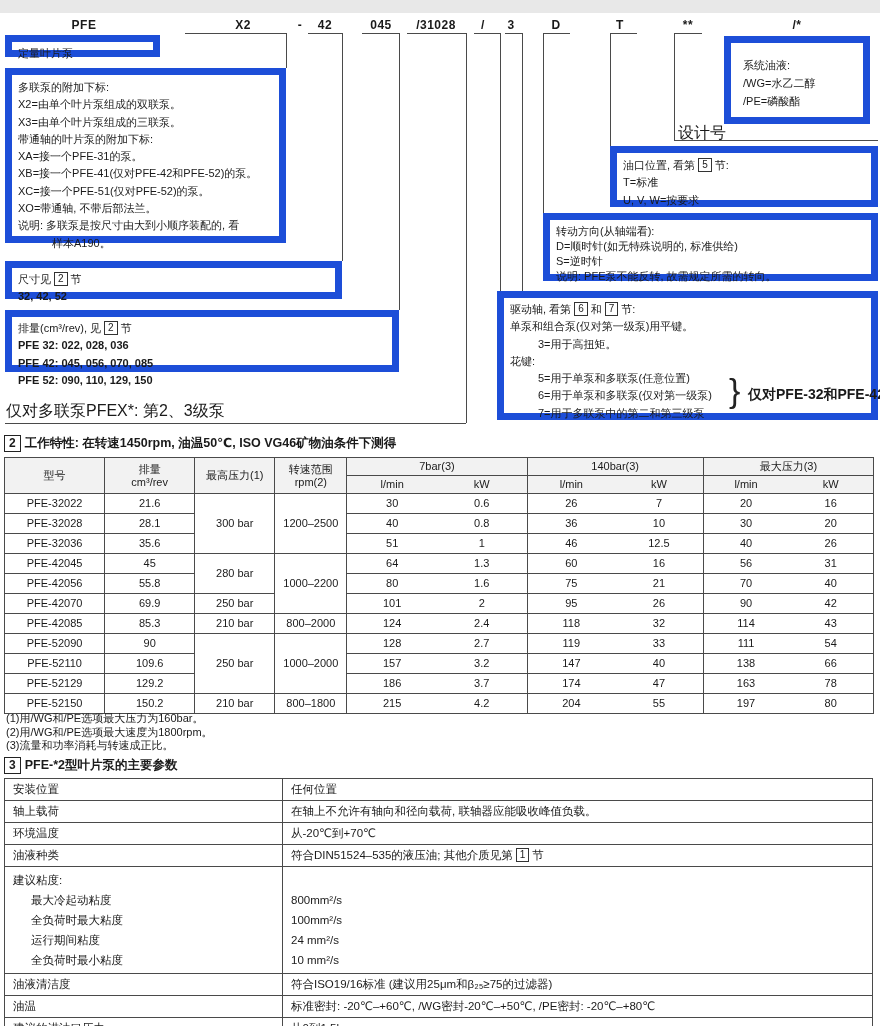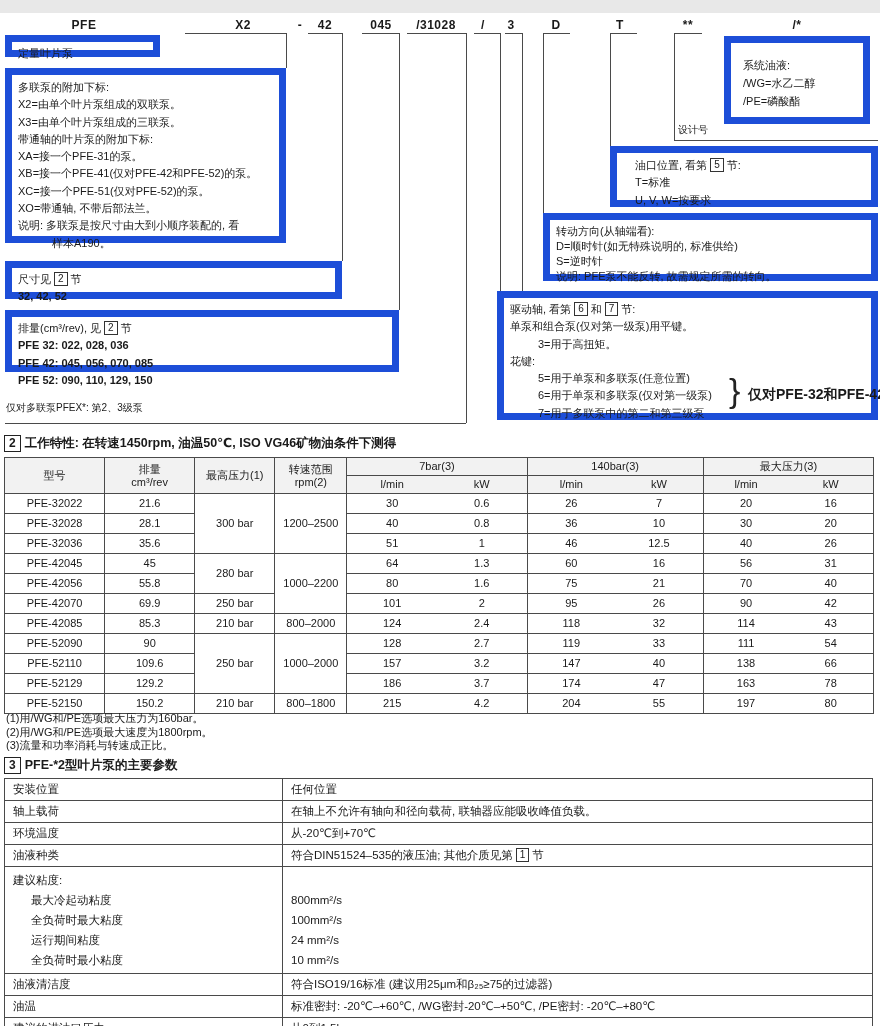--- a/index.html
+++ b/index.html
@@ -4,21 +4,21 @@
 <style>
   html,body{margin:0;padding:0;background:#e8e8e8;}
   .page{position:relative;width:880px;height:1026px;background:#ffffff;margin:13px auto;
         font-family:"Liberation Sans","DejaVu Sans",sans-serif;color:#1a1a1a;overflow:hidden;}
   
   .vl{position:absolute;width:1px;background:#4a4a4a;}
   .hl{position:absolute;height:1px;background:#4a4a4a;}
   .dbox{position:absolute;border:7px solid #1d4ed8;background:#fff;box-sizing:border-box;}
   .code{position:absolute;top:5px;transform:translateX(-50%);font-size:12px;font-weight:bold;letter-spacing:.5px;}
   .dline{white-space:nowrap;font-size:11px;line-height:17.3px;}
-  .dtext{position:absolute;font-size:10px;white-space:nowrap;}
+  .dtext{position:absolute;font-size:16px;white-space:nowrap;}
   .indent{padding-left:28px;}
   .indent2{padding-left:34px;}
   .bold{font-weight:bold;}
   .refbox{display:inline-block;border:1px solid #333;padding:0 3px;margin:0 3px;
           font-size:10px;line-height:12px;vertical-align:1px;}
   .sechdr{position:absolute;font-size:12.5px;font-weight:bold;white-space:nowrap;}
   .secnum{display:inline-block;border:1px solid #222;padding:0 4px;margin-right:4px;
           font-weight:bold;font-size:12px;line-height:15px;}
   
   table{border-collapse:collapse;table-layout:fixed;background:#fff;}
@@ -114,21 +114,21 @@
   <div class="dtext" style="left:6px;top:388px">仅对多联泵PFEX*: 第2、3级泵</div>
 
   <div class="dbox" style="left:724px;top:23px;width:146px;height:88px;padding:13px 0 0 12px">
     <div class="dline" style="line-height:18px">系统油液:</div>
     <div class="dline" style="line-height:18px">/WG=水乙二醇</div>
     <div class="dline" style="line-height:18px">/PE=磷酸酯</div>
   </div>
 
   <div class="dtext" style="left:678px;top:110px">设计号</div>
 
-  <div class="dbox" style="left:610px;top:133px;width:268px;height:61px;padding:4px 18px">
+  <div class="dbox" style="left:610px;top:133px;width:268px;height:61px;padding:4px 6px">
     <div class="dline">
       <span>油口位置, 看第</span><span class="refbox">5</span><span>节:</span>
     </div>
     <div class="dline">T=标准</div>
     <div class="dline">U, V, W=按要求</div>
   </div>
 
   <div class="dbox" style="left:543px;top:200px;width:335px;height:68px;padding:4px 6px">
     <div class="dline" style="line-height:15px">转动方向(从轴端看):</div>
     <div class="dline" style="line-height:15px">D=顺时针(如无特殊说明的, 标准供给)</div>

